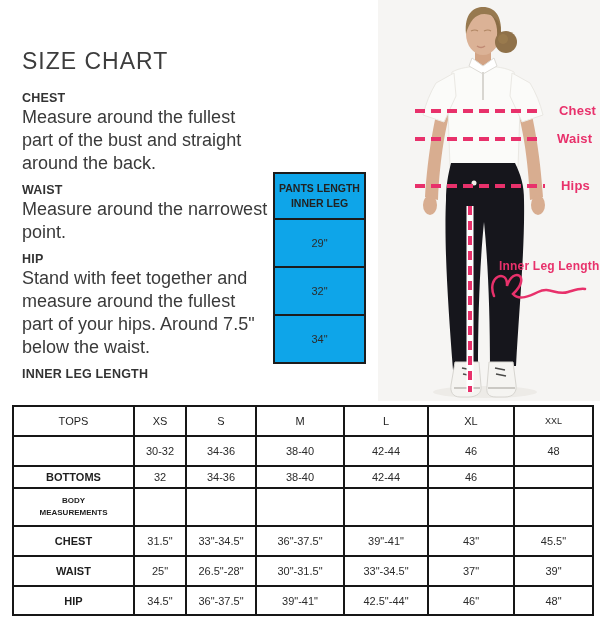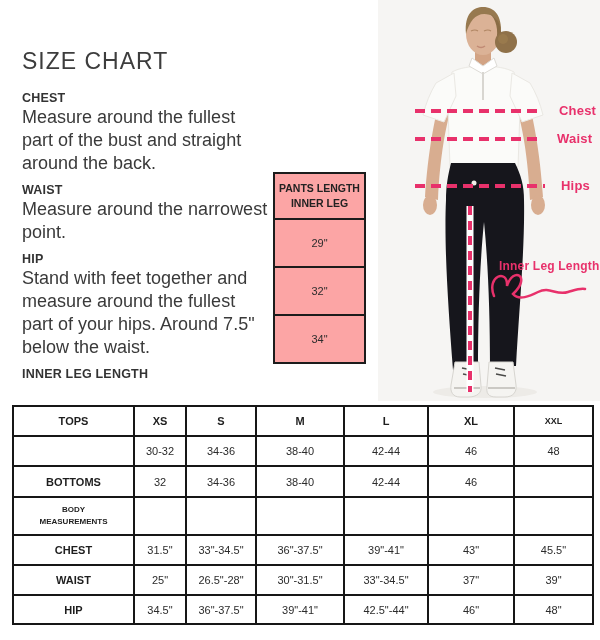--- a/index.html
+++ b/index.html
@@ -6,33 +6,33 @@
   body{width:600px;height:640px;background:#ffffff;font-family:"Liberation Sans",sans-serif;color:#333;position:relative;overflow:hidden;}
   .abs{position:absolute;}
 
   
   #left-col{left:22px;top:48px;width:250px;}
   #page-title{font-size:23px;font-weight:500;letter-spacing:1px;color:#3d3d3d;margin:0 0 16px 0;}
   .spec h2{font-size:12.5px;font-weight:600;color:#333;margin:8px 0 1px 0;letter-spacing:.2px;}
   .spec p{font-size:18px;line-height:23px;color:#3a3a3a;margin:0 0 5px 0;width:248px;}
 
   
-  #pants-table{left:273px;top:172px;width:89px;border:2px solid #1c1c1c;background:#fca5a5;text-align:center;}
+  #pants-table{left:273px;top:172px;width:89px;border:2px solid #1c1c1c;background:#0ea5e9;text-align:center;}
   #pants-table .ph{height:42px;display:flex;align-items:center;justify-content:center;font-size:10.5px;font-weight:bold;line-height:1.4;color:#222;padding:1px 2px;}
   #pants-table .pv{height:46px;border-top:2px solid #1c1c1c;display:flex;align-items:center;justify-content:center;font-size:11px;color:#2c2c2c;}
 
   
   #photo{left:378px;top:0;width:222px;height:401px;background:#f6f5f3;}
   .pink-label{position:absolute;color:#e8316b;font-weight:bold;font-size:13px;letter-spacing:.2px;white-space:nowrap;}
 
   
   #size-table{left:12px;top:405px;}
   table{border-collapse:collapse;table-layout:fixed;width:580px;}
   td{border:2px solid #161616;text-align:center;vertical-align:middle;font-size:11px;color:#2b2b2b;padding:0;}
-  tr.r-head td{font-weight:bold;color:#1e1e1e;}
+  tr.r-head td{font-weight:normal;color:#1e1e1e;}
   tr.r-head td:last-child{font-size:9px;}
   td.lbl{font-weight:bold;color:#1e1e1e;}
   td.lbl .small-label{font-size:8px;display:inline-block;width:80px;line-height:1.5;}
 </style>
 </head>
 <body>
 
 <div id="left-col" class="abs">
   <h1 id="page-title">SIZE CHART</h1>
 
@@ -130,21 +130,21 @@
     </tr>
     <tr style="height:30px">
       <td class="lbl"></td>
       <td>30-32</td>
       <td>34-36</td>
       <td>38-40</td>
       <td>42-44</td>
       <td>46</td>
       <td>48</td>
     </tr>
-    <tr style="height:31px">
+    <tr style="height:22px">
       <td class="lbl">BOTTOMS</td>
       <td>32</td>
       <td>34-36</td>
       <td>38-40</td>
       <td>42-44</td>
       <td>46</td>
       <td></td>
     </tr>
     <tr style="height:38px">
       <td class="lbl"><span class="small-label">BODY MEASUREMENTS</span></td>

